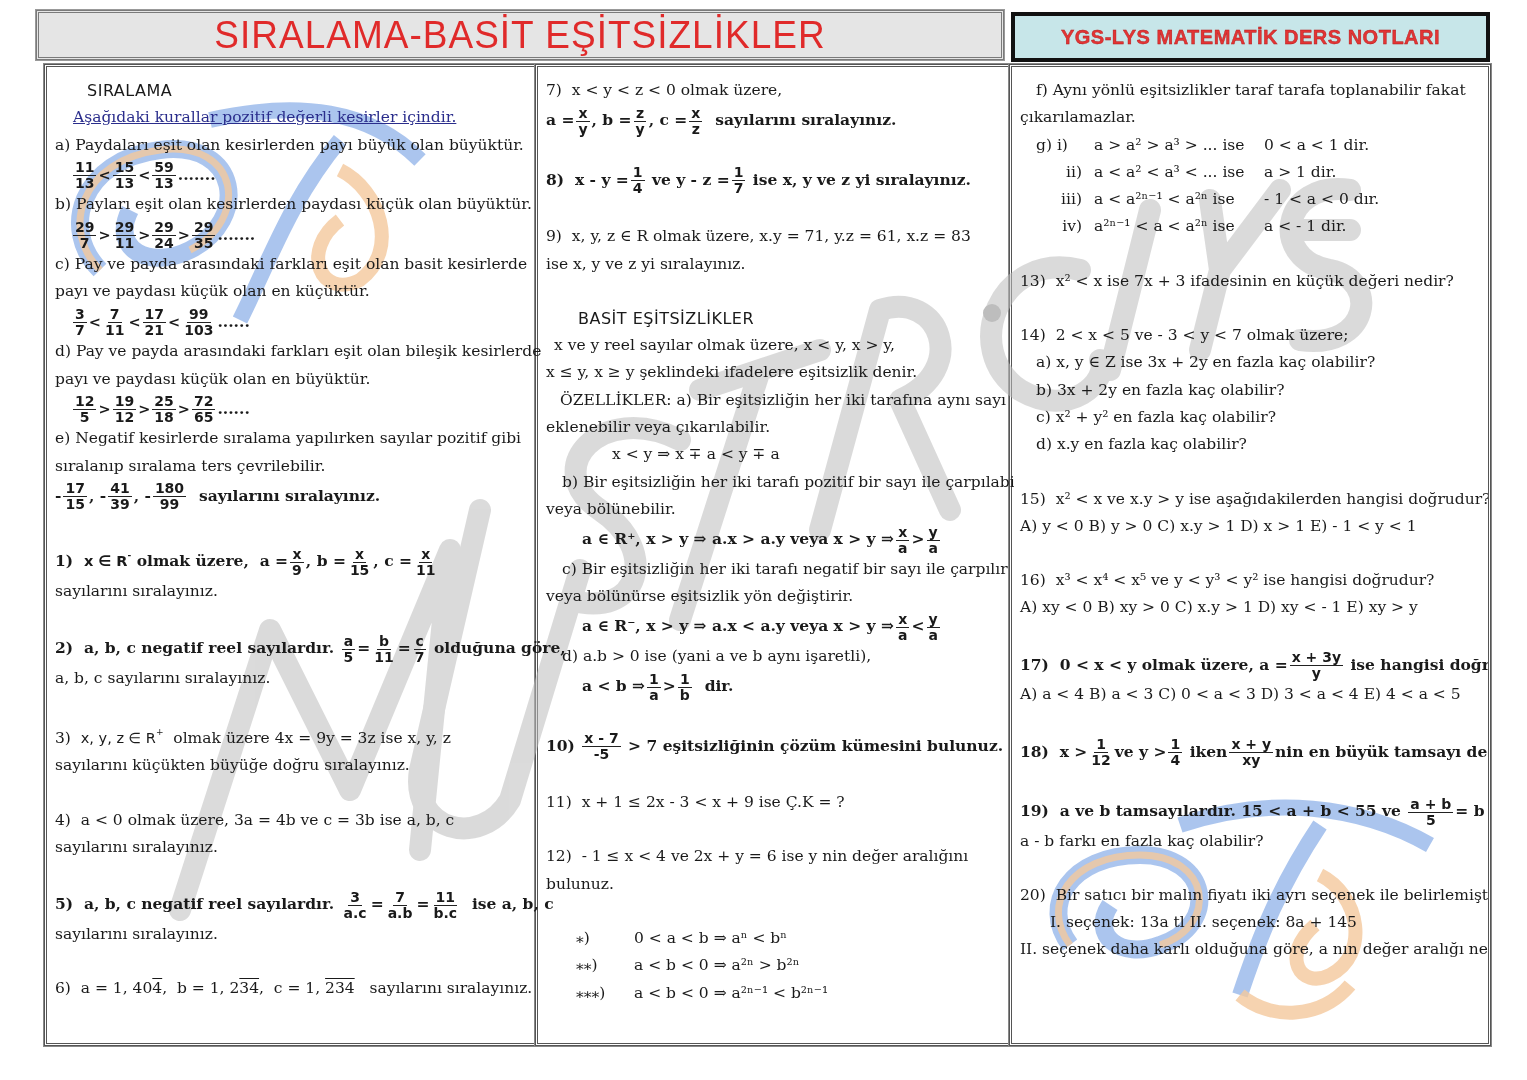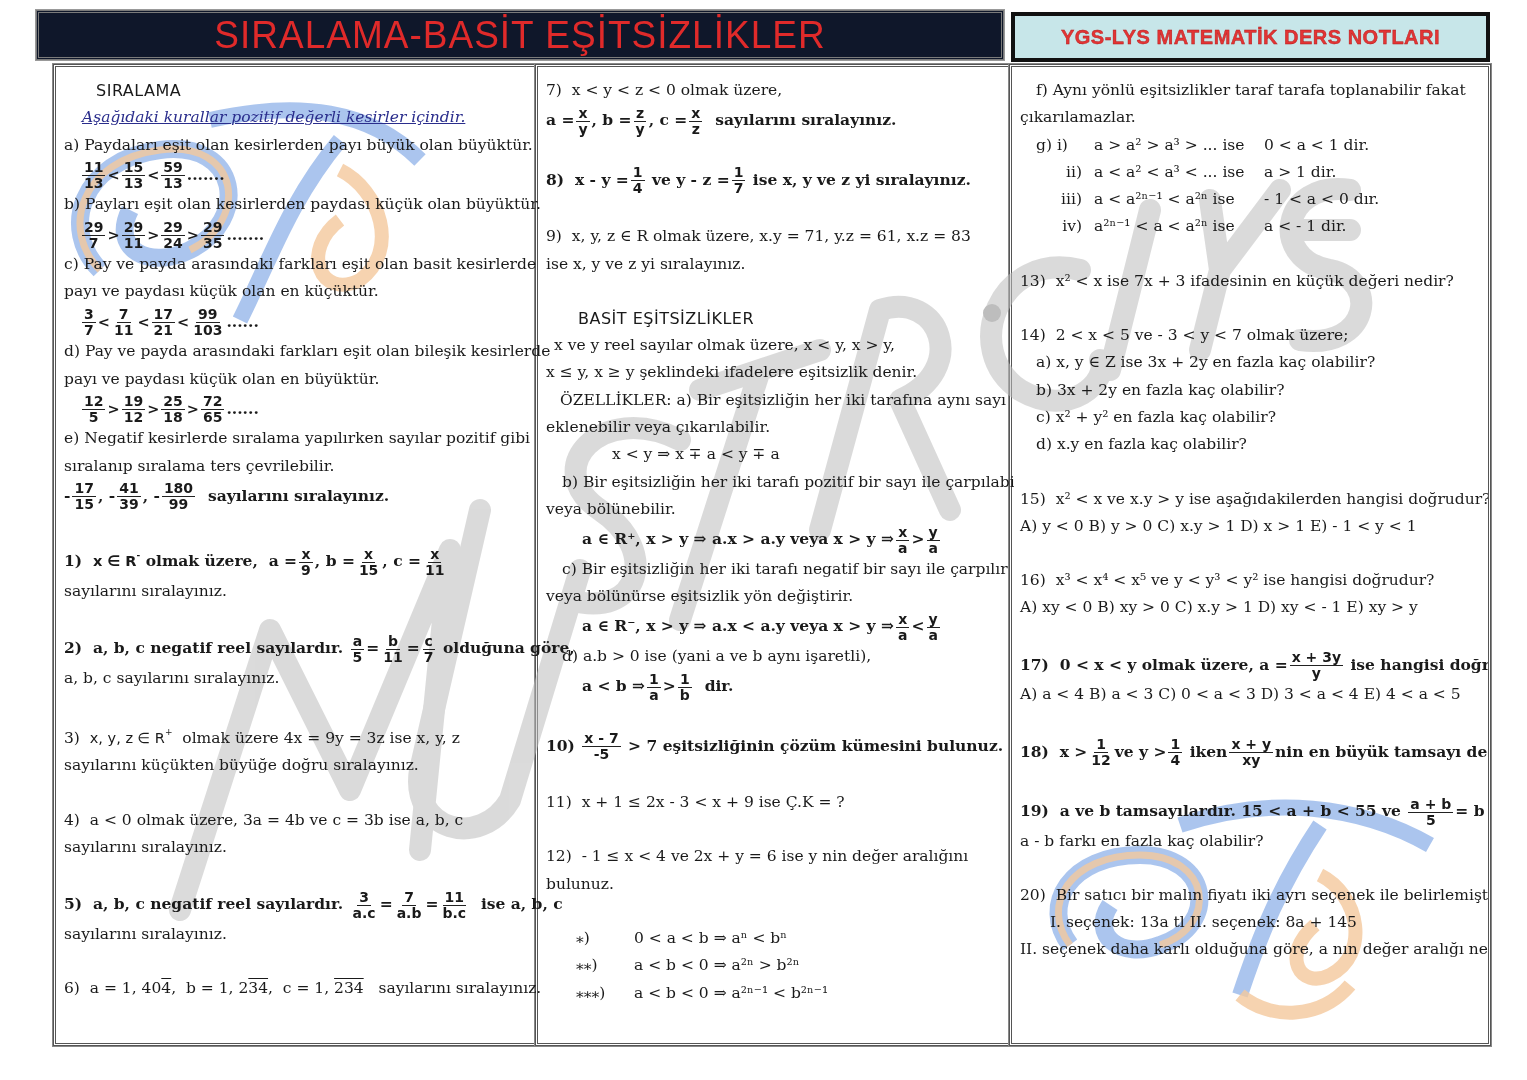--- a/index.html
+++ b/index.html
@@ -1,21 +1,21 @@
 <!DOCTYPE html>
 <html><head>
 <meta charset="utf-8">
 <style>
   * { box-sizing: border-box; margin: 0; padding: 0; }
   html, body { width: 1527px; height: 1080px; background: #ffffff; overflow: hidden; }
   body { position: relative; font-family: "DejaVu Serif", "Liberation Serif", serif; color: #1a1a1a; }
 
   .hdr-main {
     position: absolute; left: 36px; top: 10px; width: 968px; height: 50px;
-    background: #0f172a; border: 3px double #7a7a7a; outline: 1px solid #999;
+    background: #e5e5e5; border: 3px double #7a7a7a; outline: 1px solid #999;
     display: flex; align-items: center; justify-content: center;
   }
   .hdr-main span {
     font-family: "Liberation Sans", sans-serif; color: #e02a2a; font-size: 37px;
     letter-spacing: 1px; transform: scaleY(1.05);
   }
   .hdr-side {
     position: absolute; left: 1011px; top: 12px; width: 479px; height: 50px;
     background: #c7e6e9; border: 4px solid #111;
     display: flex; align-items: center; justify-content: center;
@@ -23,31 +23,31 @@
   .hdr-side span {
     font-family: "Liberation Sans", sans-serif; font-weight: bold; color: #e23434;
     font-size: 20px; letter-spacing: 0.5px; -webkit-text-stroke: 0.4px #b01818;
   }
 
   .col {
     position: absolute; top: 64px; height: 982px; background: #fff;
     border: 3px double #555; outline: 1px solid #888;
     padding: 10px 10px 0 8px; font-size: 15.5px; line-height: 27.3px; overflow: hidden;
   }
-  #col1 { left: 53px; width: 542px; }
+  #col1 { left: 44px; width: 542px; }
   #col2 { left: 535px; width: 482px; }
   #col3 { left: 1009px; width: 482px; }
 
   .line { white-space: nowrap; position: relative; z-index: 2; }
   .ind1 { padding-left: 16px; }
   .ind2 { padding-left: 30px; }
   .ind4 { padding-left: 66px; }
   .gap { height: 27px; }
   .title { font-family: "DejaVu Sans", sans-serif; font-size: 16px; letter-spacing: 0.5px; padding-left: 32px; }
-  .blue { color: #2a2d8c; text-decoration: underline; padding-left: 18px; font-style: italic; }
+  .blue { color: #2a2d8c; text-decoration: underline; padding-left: 18px; }
   .math { font-family: "DejaVu Sans", sans-serif; font-size: 14.5px; }
 
   .frac { display: inline-flex; flex-direction: column; align-items: center; vertical-align: middle;
           font-family: "DejaVu Sans", sans-serif; font-size: 14px; line-height: 15px; margin: 0 2px; }
   .frac .n { border-bottom: 1px solid #222; padding: 0 2px; }
   .frac .d { padding: 0 2px; }
   .fracline { line-height: 32px; font-weight: bold; }
   sup { font-size: 9px; vertical-align: 8px; }
   .ovl { text-decoration: overline; }
 

